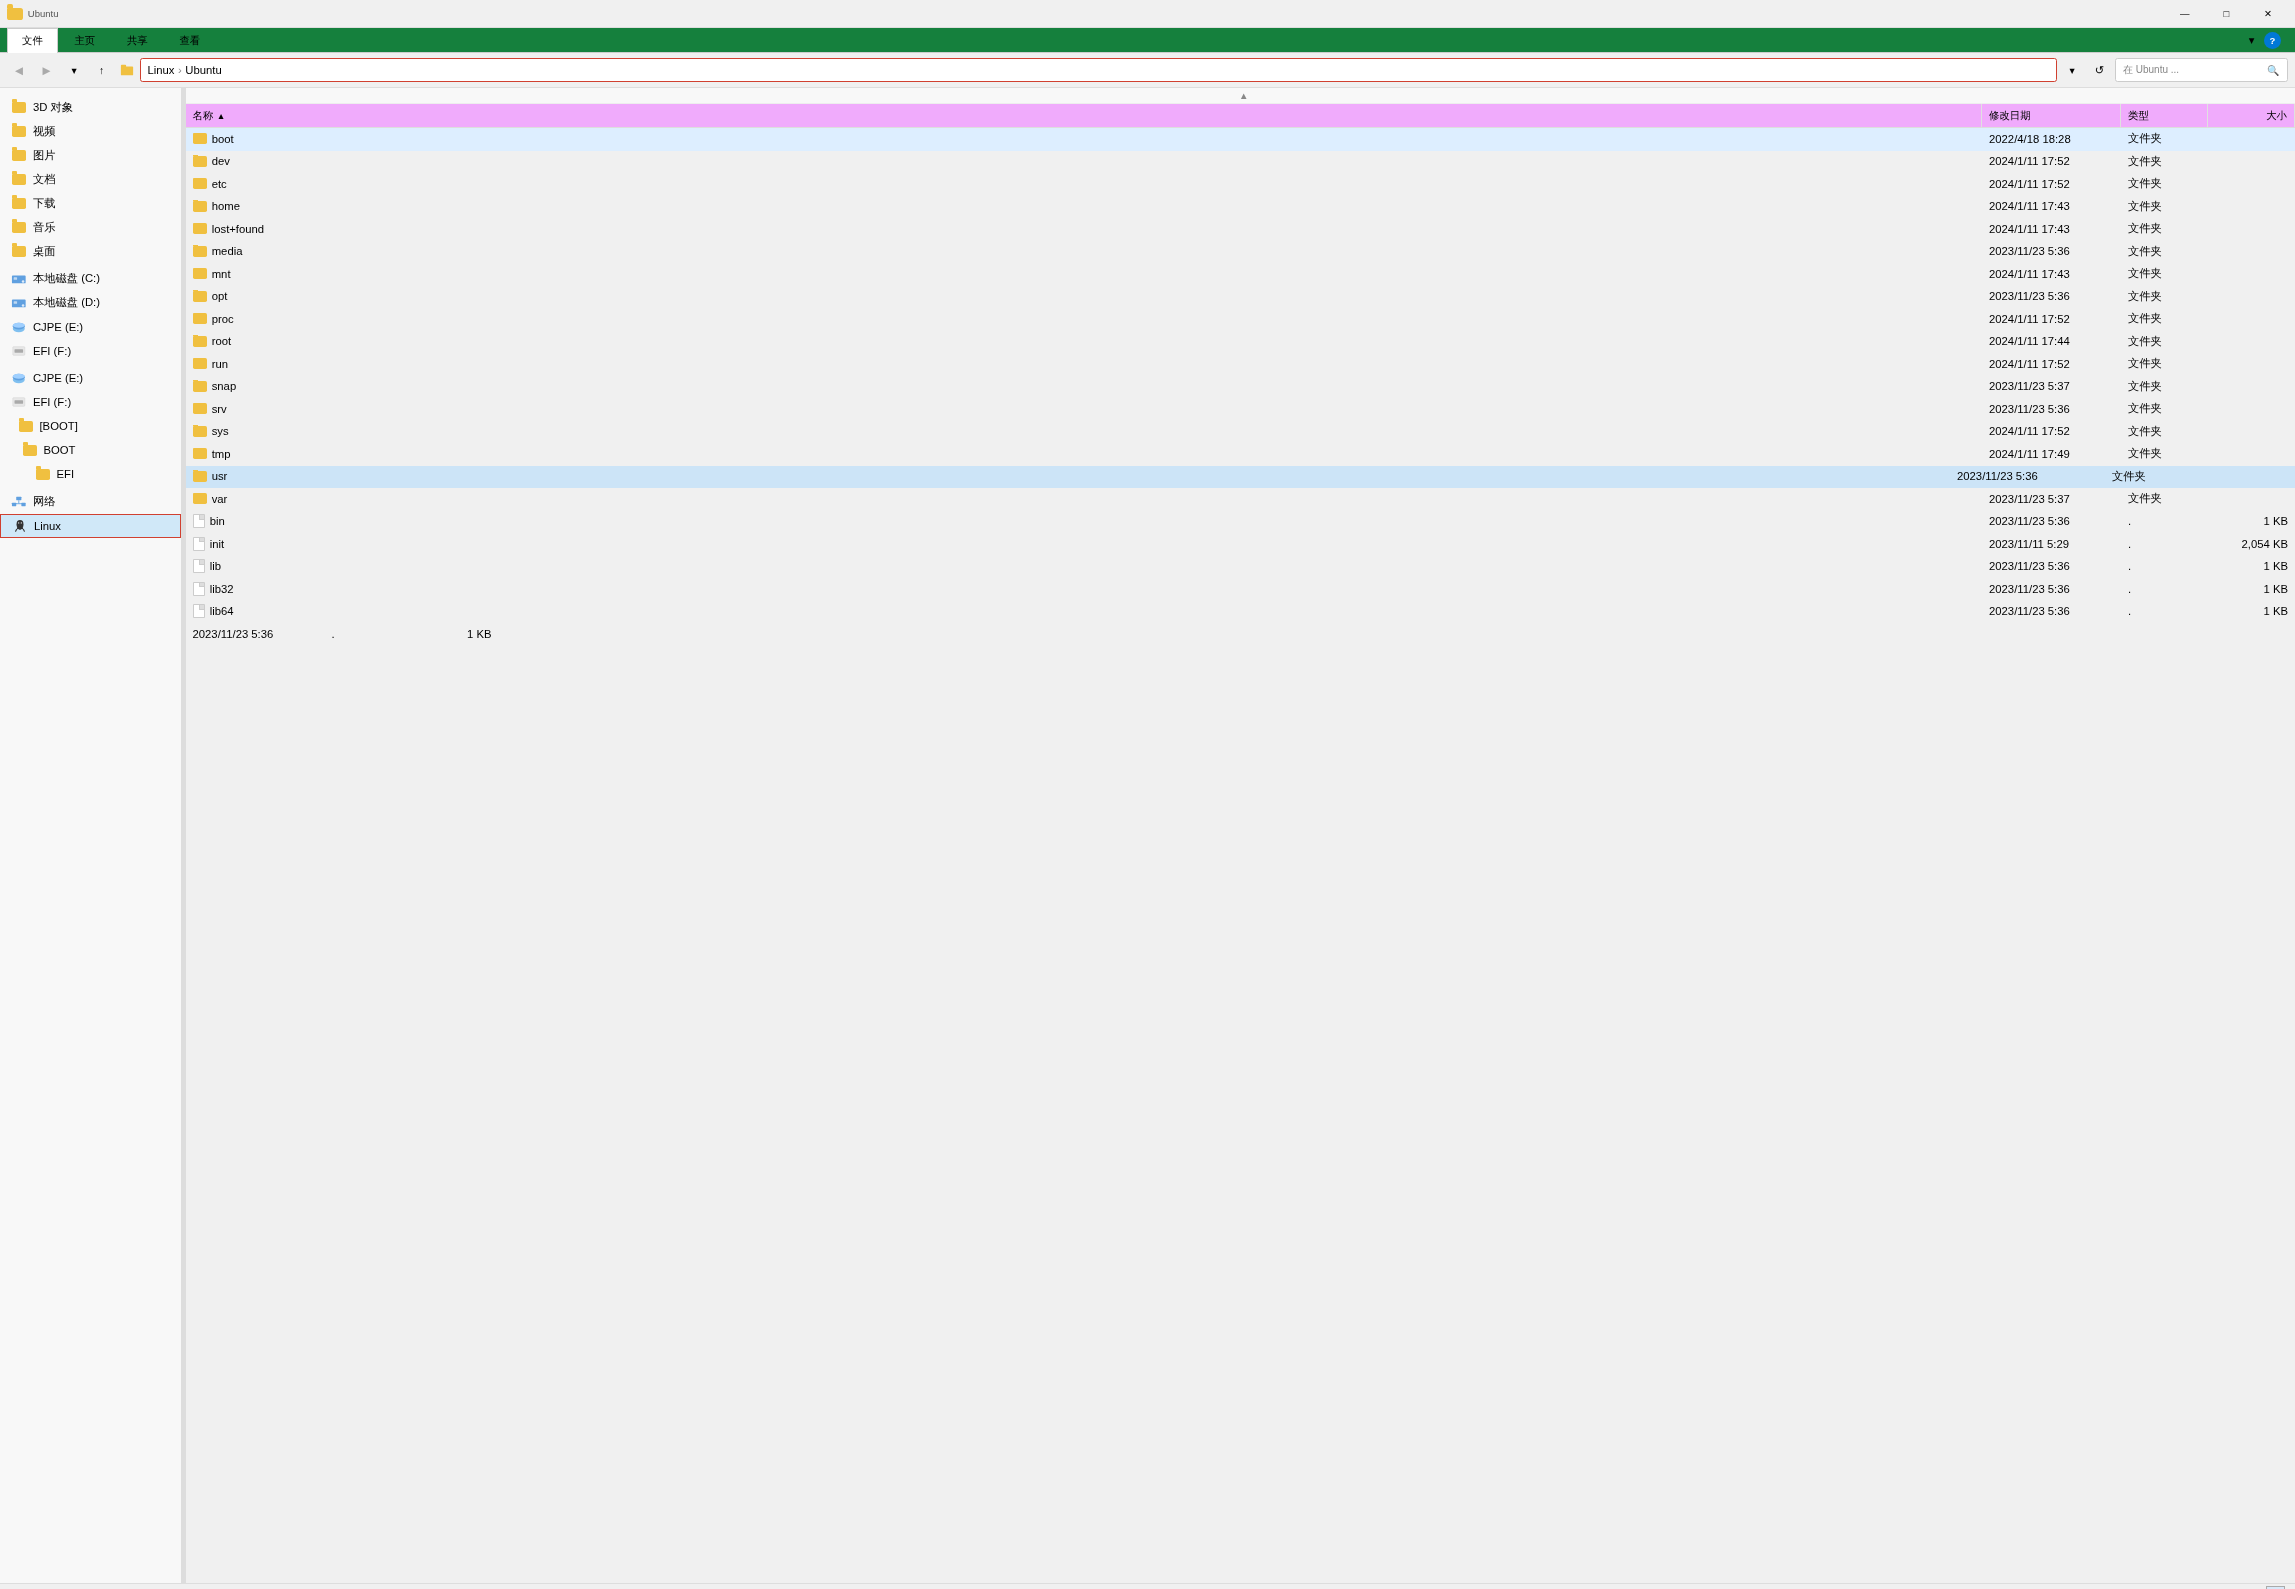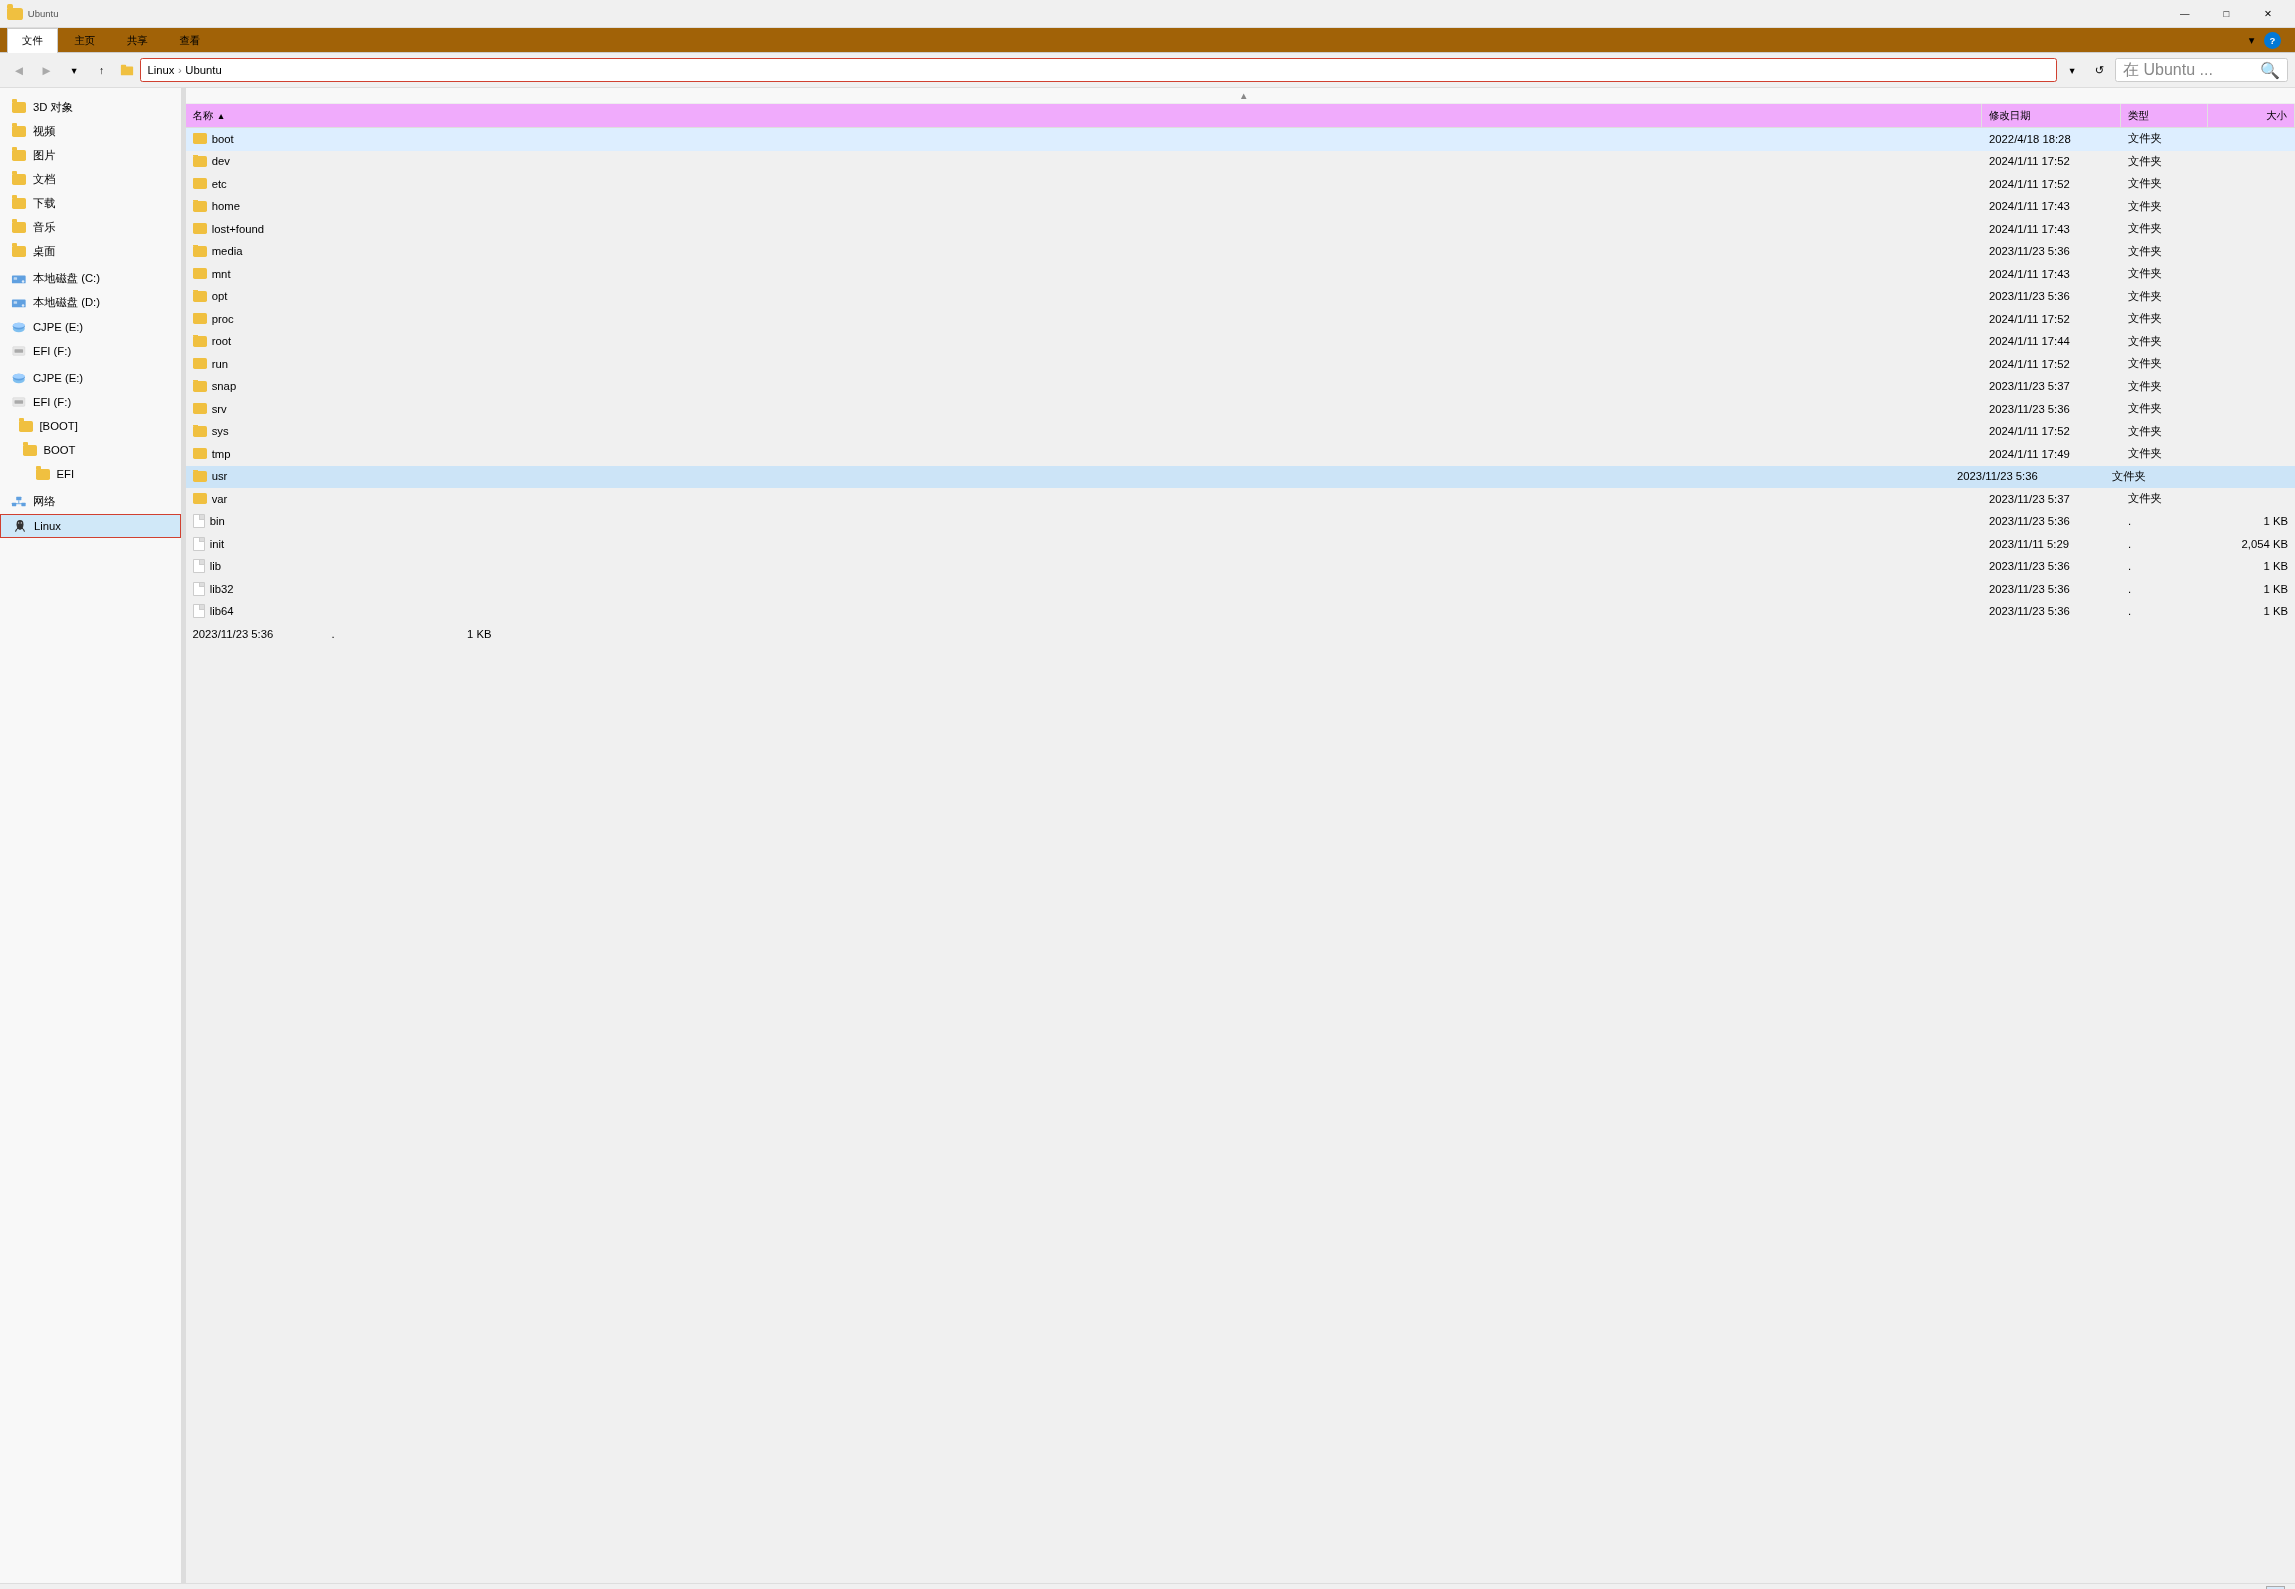--- a/index.html
+++ b/index.html
@@ -16,21 +16,21 @@
     }
     .titlebar-controls { display: flex; gap: 1.7px; }
     .titlebar-btn {
       width: 40px; height: 28px;
       display: flex; align-items: center; justify-content: center;
       font-size: 9.5px; cursor: pointer;
     }
 
     
     .ribbon {
-      background: #a16207;
+      background: #15803d;
       border-bottom: 0.9px solid #ccc;
     }
     .ribbon-tabs {
       display: flex;
       padding: 0 7px;
       gap: 1.7px;
     }
     .ribbon-tab {
       padding: 5.2px 14px;
       font-size: 10.4px;
@@ -77,21 +77,21 @@
       width: 173px;
       height: 24px;
       border: 0.9px solid #ccc;
       border-radius: 2.6px;
       background: #fff;
       display: flex;
       align-items: center;
       padding: 0 7px;
       gap: 17px;
       color: #888;
-      font-size: 16px;
+      font-size: 10px;
     }
     .refresh-btn {
       width: 24px; height: 24px;
       display: flex; align-items: center; justify-content: center;
       cursor: pointer;
     }
 
     
     .main-layout {
       display: flex;

